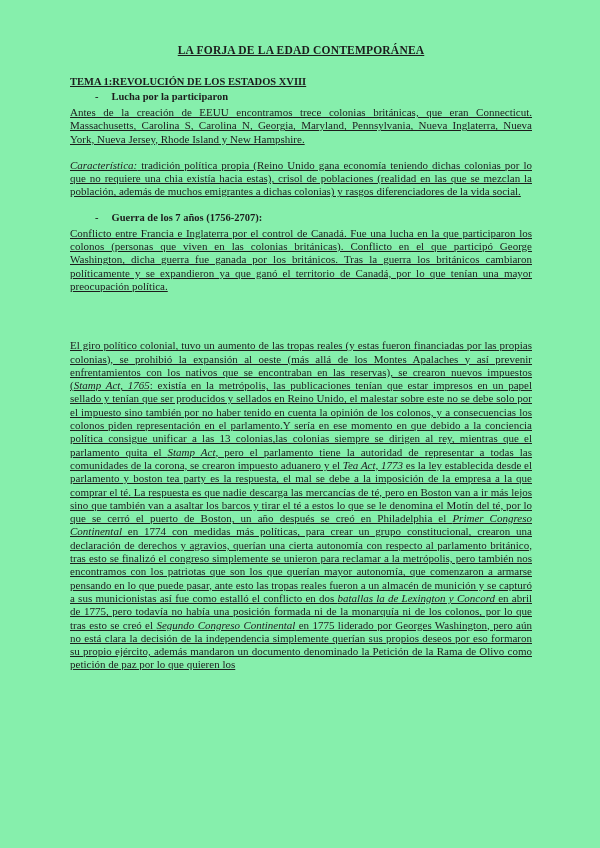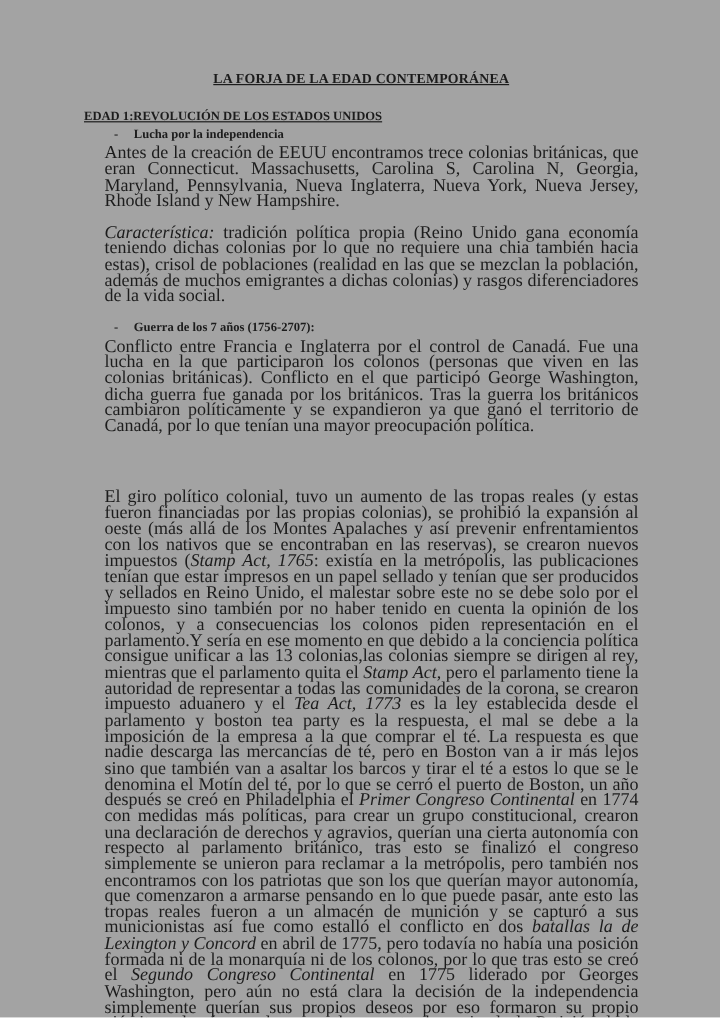--- a/index.html
+++ b/index.html
@@ -4,23 +4,23 @@
 <style>
   html, body {
     margin: 0;
     padding: 0;
     background: #ffffff;
   }
   .page {
     position: relative;
     width: 600px;
     height: 848px;
-    background: #a3a3a3;
+    background: #86efac;
     box-sizing: border-box;
-    padding: 60px 68px 30px 70px;
+    padding: 44px 68px 30px 70px;
     font-family: "Liberation Serif", "DejaVu Serif", serif;
     color: #1c1c1c;
     overflow: hidden;
   }
   .doc-title {
     margin: 0 0 20px 0;
     text-align: center;
     font-size: 11.5px;
     font-weight: bold;
     text-decoration: underline;
@@ -38,51 +38,52 @@
     gap: 13px;
     padding-left: 25px;
     margin: 0 0 4px 0;
     font-size: 10.5px;
     font-weight: bold;
   }
   .bullet .bullet-marker {
     font-weight: bold;
   }
   p.para {
-    margin: 0 0 13px 17px;
-    font-size: 15px;
+    margin: 0 0 13px 0;
+    font-size: 11px;
     line-height: 13.3px;
     text-align: justify;
     text-justify: inter-word;
+    text-decoration: underline;
   }
   p.para.big-gap-after {
     margin-bottom: 46px;
   }
   p.para em {
     font-style: italic;
   }
 </style>
 </head>
 <body>
 
 <div class="page">
 
   <h1 class="doc-title">LA FORJA DE LA EDAD CONTEMPORÁNEA</h1>
 
-  <h2 class="section-heading">EDAD 1:REVOLUCIÓN DE LOS ESTADOS UNIDOS</h2>
+  <h2 class="section-heading">TEMA 1:REVOLUCIÓN DE LOS ESTADOS XVIII</h2>
 
   <div class="bullet">
     <span class="bullet-marker">-</span>
-    <span class="bullet-label">Lucha por la independencia</span>
+    <span class="bullet-label">Lucha por la participaron</span>
   </div>
 
   <p class="para"><span>Antes de la creación de EEUU encontramos trece colonias británicas, que eran Connecticut. Massachusetts, Carolina S, Carolina N, Georgia, Maryland, Pennsylvania, Nueva Inglaterra, Nueva York, Nueva Jersey, Rhode Island y New Hampshire.</span></p>
 
 
-  <p class="para"><em>Característica:</em><span> tradición política propia (Reino Unido gana economía teniendo dichas colonias por lo que no requiere una chia también hacia estas), crisol de poblaciones (realidad en las que se mezclan la población, además de muchos emigrantes a dichas colonias) y rasgos diferenciadores de la vida social.</span></p>
+  <p class="para"><em>Característica:</em><span> tradición política propia (Reino Unido gana economía teniendo dichas colonias por lo que no requiere una chia existía hacia estas), crisol de poblaciones (realidad en las que se mezclan la población, además de muchos emigrantes a dichas colonias) y rasgos diferenciadores de la vida social.</span></p>
 
   <div class="bullet">
     <span class="bullet-marker">-</span>
     <span class="bullet-label">Guerra de los 7 años (1756-2707):</span>
   </div>
 
   <p class="para big-gap-after"><span>Conflicto entre Francia e Inglaterra por el control de Canadá. Fue una lucha en la que participaron los colonos (personas que viven en las colonias británicas). Conflicto en el que participó George Washington, dicha guerra fue ganada por los británicos. Tras la guerra los británicos cambiaron políticamente y se expandieron ya que ganó el territorio de Canadá, por lo que tenían una mayor preocupación política.</span></p>
 
   <p class="para"><span>El giro político colonial, tuvo un aumento de las tropas reales (y estas fueron financiadas por las propias colonias), se prohibió la expansión al oeste (más allá de los Montes Apalaches y así prevenir enfrentamientos con los nativos que se encontraban en las reservas), se crearon nuevos impuestos (</span><em>Stamp Act, 1765</em><span>: existía en la metrópolis, las publicaciones tenían que estar impresos en un papel sellado y tenían que ser producidos y sellados en Reino Unido, el malestar sobre este no se debe solo por el impuesto sino también por no haber tenido en cuenta la opinión de los colonos, y a consecuencias los colonos piden representación en el parlamento.Y sería en ese momento en que debido a la conciencia política consigue unificar a las 13 colonias,las colonias siempre se dirigen al rey, mientras que el parlamento quita el </span><em>Stamp Act</em><span>, pero el parlamento tiene la autoridad de representar a todas las comunidades de la corona, se crearon impuesto aduanero y el </span><em>Tea Act, 1773</em><span> es la ley establecida desde el parlamento y boston tea party es la respuesta, el mal se debe a la imposición de la empresa a la que comprar el té. La respuesta es que nadie descarga las mercancías de té, pero en Boston van a ir más lejos sino que también van a asaltar los barcos y tirar el té a estos lo que se le denomina el Motín del té, por lo que se cerró el puerto de Boston, un año después se creó en Philadelphia el </span><em>Primer Congreso Continental</em><span> en 1774 con medidas más políticas, para crear un grupo constitucional, crearon una declaración de derechos y agravios, querían una cierta autonomía con respecto al parlamento británico, tras esto se finalizó el congreso simplemente se unieron para reclamar a la metrópolis, pero también nos encontramos con los patriotas que son los que querían mayor autonomía, que comenzaron a armarse pensando en lo que puede pasar, ante esto las tropas reales fueron a un almacén de munición y se capturó a sus municionistas así fue como estalló el conflicto en dos </span><em>batallas la de Lexington y Concord</em><span> en abril de 1775, pero todavía no había una posición formada ni de la monarquía ni de los colonos, por lo que tras esto se creó el </span><em>Segundo Congreso Continental</em><span> en 1775 liderado por Georges Washington, pero aún no está clara la decisión de la independencia simplemente querían sus propios deseos por eso formaron su propio ejército, además mandaron un documento denominado la Petición de la Rama de Olivo como petición de paz por lo que quieren los</span></p>
 

